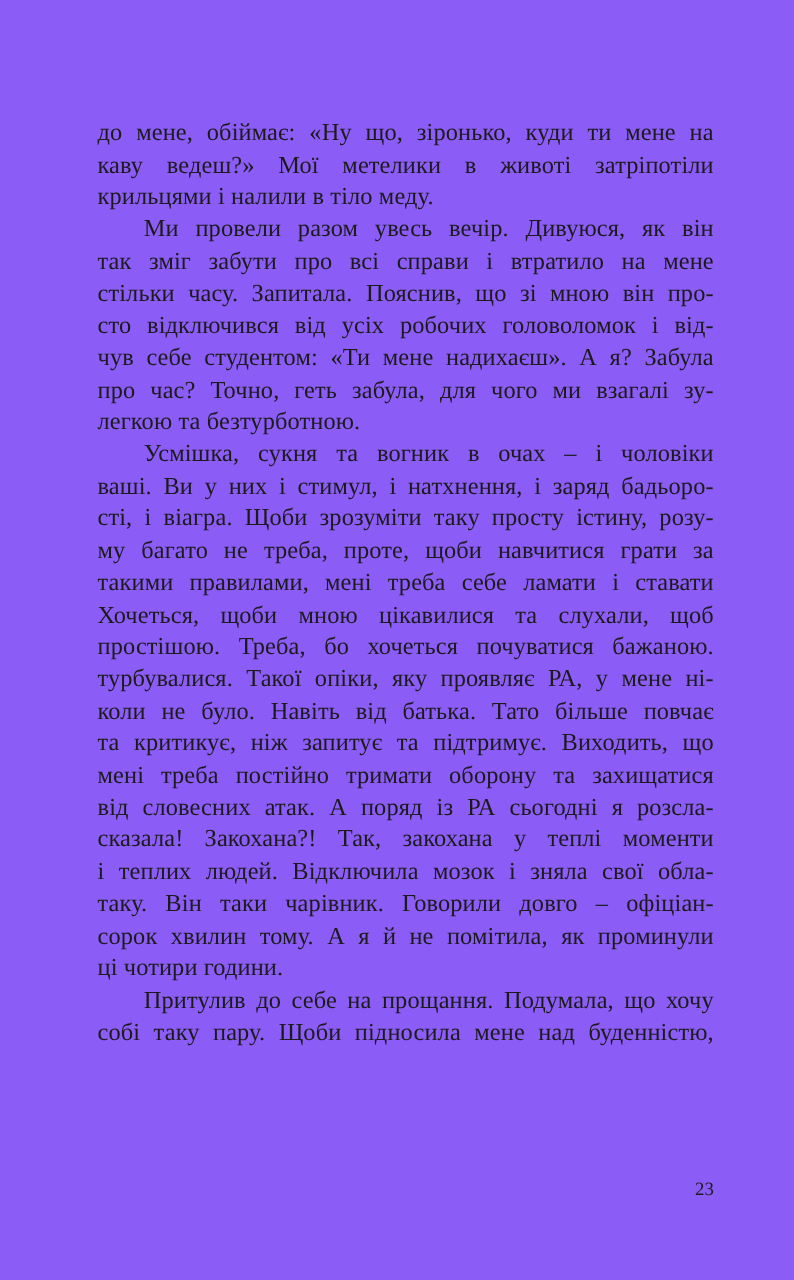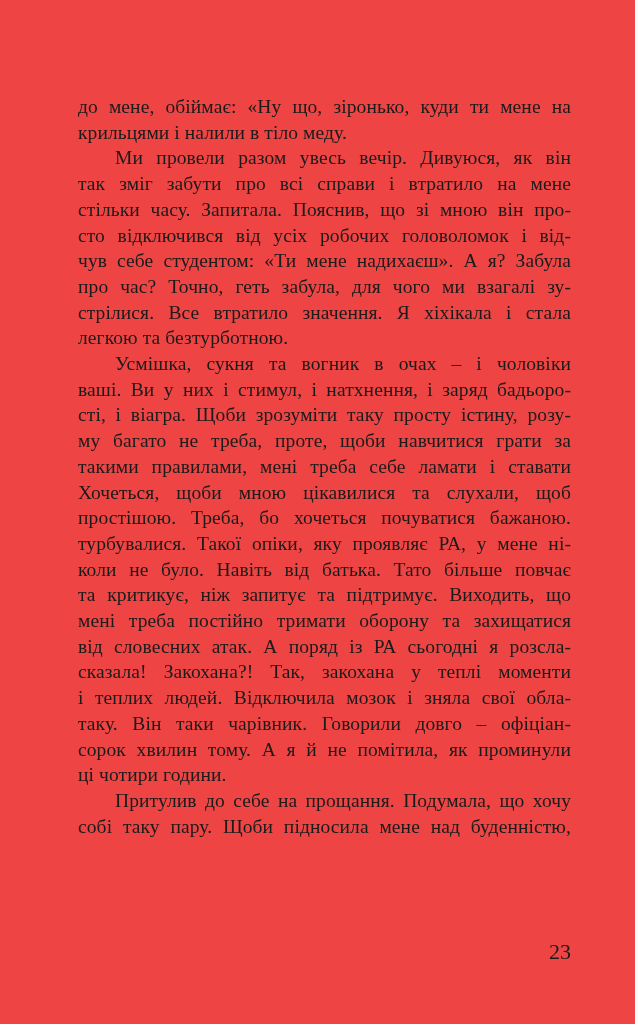--- a/index.html
+++ b/index.html
@@ -4,21 +4,21 @@
 <style>
   html, body {
     margin: 0;
     padding: 0;
     background: #ffffff;
   }
   .page {
     position: relative;
     width: 635px;
     height: 1024px;
-    background: #ef4444;
+    background: #8b5cf6;
     overflow: hidden;
     font-family: "Liberation Serif", "DejaVu Serif", serif;
     color: #1b1b1b;
   }
   .text-block {
     position: absolute;
     left: 78px;
     top: 94px;
     width: 493px;
     font-size: 19.5px;
@@ -39,43 +39,43 @@
     padding-left: 37px;
   }
   .line.endline {
     text-align-last: left;
     -moz-text-align-last: left;
   }
   .folio {
     position: absolute;
     top: 940px;
     right: 64px;
-    font-size: 22px;
+    font-size: 15px;
     line-height: 24px;
     color: #1b1b1b;
     text-align: center;
   }
 </style>
 </head>
 <body>
 
 <div class="page">
   <div class="text-block" id="text-block">
       <div class="paragraph">
         <div class="line">до мене, обіймає: «Ну що, зіронько, куди ти мене на</div>
+        <div class="line">каву ведеш?» Мої метелики в животі затріпотіли</div>
         <div class="line endline">крильцями і налили в тіло меду.</div>
       </div>
       <div class="paragraph">
         <div class="line indent">Ми провели разом увесь вечір. Дивуюся, як він</div>
         <div class="line">так зміг забути про всі справи і втратило на мене</div>
         <div class="line">стільки часу. Запитала. Пояснив, що зі мною він про-</div>
         <div class="line">сто відключився від усіх робочих головоломок і від-</div>
         <div class="line">чув себе студентом: «Ти мене надихаєш». А я? Забула</div>
         <div class="line">про час? Точно, геть забула, для чого ми взагалі зу-</div>
-        <div class="line">стрілися. Все втратило значення. Я хіхікала і стала</div>
         <div class="line endline">легкою та безтурботною.</div>
       </div>
       <div class="paragraph">
         <div class="line indent">Усмішка, сукня та вогник в очах – і чоловіки</div>
         <div class="line">ваші. Ви у них і стимул, і натхнення, і заряд бадьоро-</div>
         <div class="line">сті, і віагра. Щоби зрозуміти таку просту істину, розу-</div>
         <div class="line">му багато не треба, проте, щоби навчитися грати за</div>
         <div class="line">такими правилами, мені треба себе ламати і ставати</div>
         <div class="line">Хочеться, щоби мною цікавилися та слухали, щоб</div>
         <div class="line">простішою. Треба, бо хочеться почуватися бажаною.</div>

